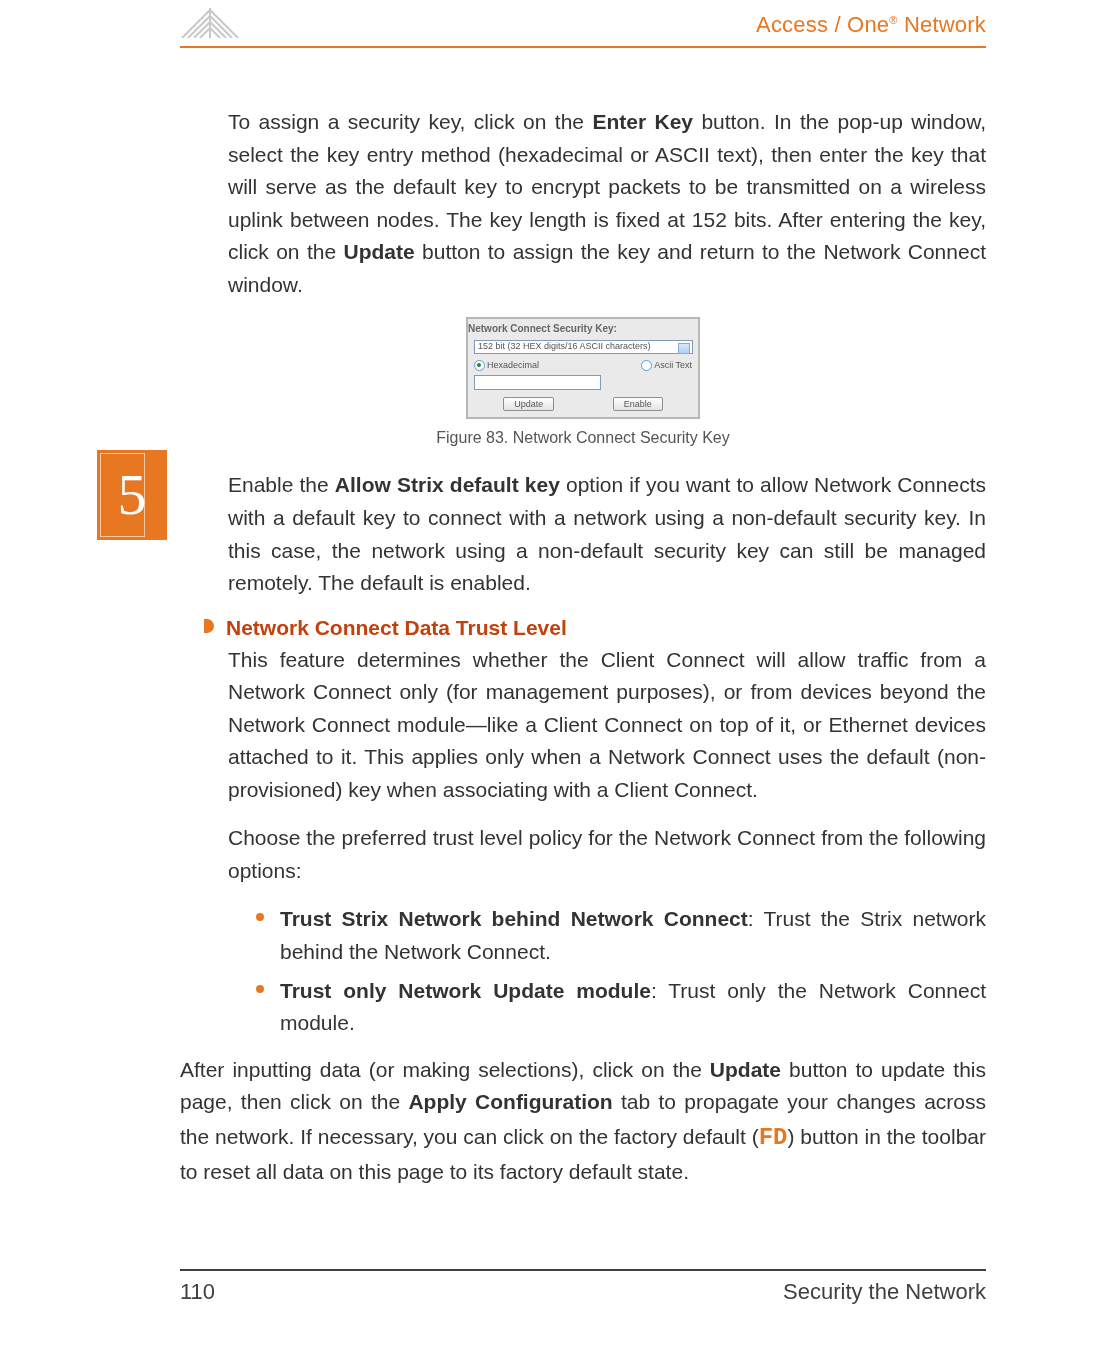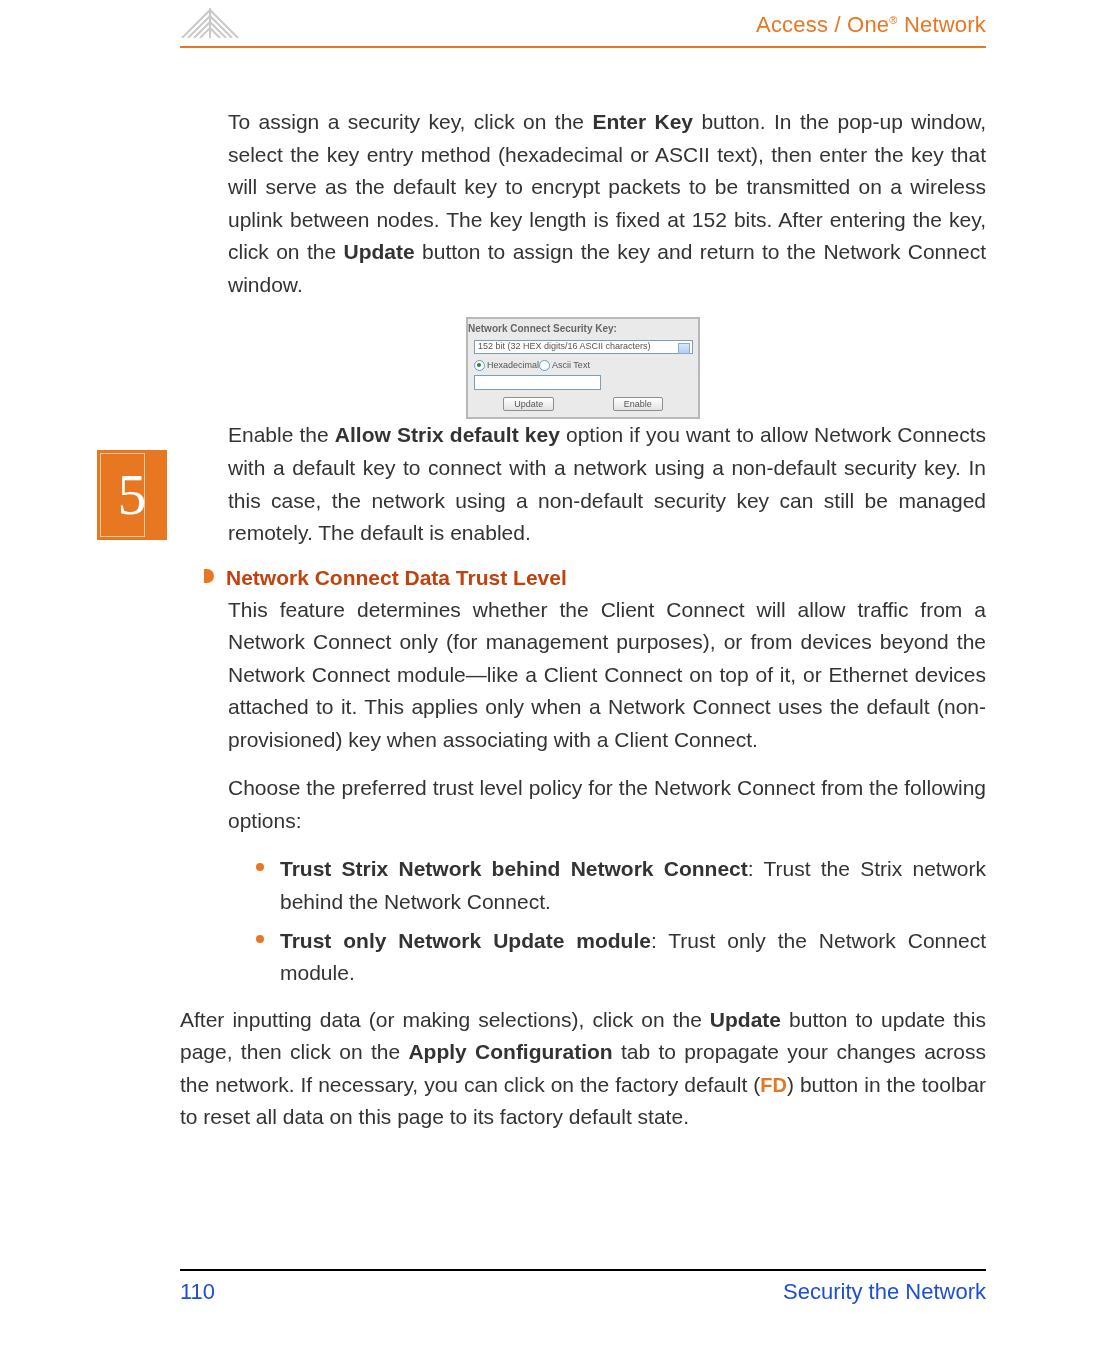--- a/index.html
+++ b/index.html
@@ -103,20 +103,21 @@
     position: absolute;
     right: 2px; top: 2px;
     width: 12px; height: 11px;
     background: linear-gradient(#d9e7fb,#b2cdf5);
     border: 1px solid #8aa9d6;
     box-sizing: border-box;
   }
   .dlg-radio-row {
     padding: 6px 0 2px 0;
     display: flex;
+    justify-content: space-between;
     font-size: 9px;
   }
   .radio-dot {
     display: inline-block;
     width: 9px; height: 9px;
     border: 1px solid #5b9bd5;
     border-radius: 50%;
     vertical-align: middle;
     margin-right: 2px;
     background: #fff;
@@ -183,24 +184,24 @@
     position: relative;
     margin-bottom: 6px;
     padding-left: 24px;
   }
   .opt-item .rb {
     position: absolute;
     left: 0;
     top: 10px;
   }
   .fd {
-    font-family: Liberation Sans, sans-serif;
+    font-family: Liberation Mono, monospace;
     font-weight: 700;
     color: #e87722;
-    font-size: 20px;
+    font-size: 24px;
   }
   
   .chapter-tab {
     position: absolute;
     left: 97px;
     top: 450px;
     width: 70px;
     height: 90px;
     background: #e87722;
     color: #fff;
@@ -219,26 +220,26 @@
     right: 22px;
     bottom: 3px;
     border: 1px solid rgba(255,255,255,0.6);
   }
   
   .footer-bar {
     position: absolute;
     bottom: 46px;
     left: 180px;
     right: 110px;
-    border-top: 2px solid #000000;
+    border-top: 2px solid #404040;
     padding-top: 8px;
     display: flex;
     justify-content: space-between;
     font-size: 22px;
-    color: #1d4ed8;
+    color: #404040;
     text-align: right;
   }
 </style>
 </head>
 <body>
 
 <div class="page">
 
   <div class="header-bar">
     <svg class="logo-icon" viewBox="0 0 60 34">
@@ -273,20 +274,21 @@
             <span><span class="radio-dot"></span><span>Ascii Text</span></span>
           </div>
           <div class="dlg-textfield"></div>
           <div class="dlg-btn-row">
             <div class="dlg-btn">Update</div>
             <div class="dlg-btn">Enable</div>
           </div>
         </div>
       </div>
     </div>
+    <div class="figure-caption">Figure 83. Network Connect Security Key</div>
 
     <p class="para indent1">
       <span>Enable the </span><span class="bold">Allow Strix default key</span><span> option if you want to allow Network Connects with a default key to connect with a network using a non-default security key. In this case, the network using a non-default security key can still be managed remotely. The default is enabled.</span>
     </p>
 
     <div class="heading-line">
       <span class="ob"></span><span class="bold">Network Connect Data Trust Level</span>
     </div>
 
     <p class="para indent1" style="margin-top:4px;">This feature determines whether the Client Connect will allow traffic from a Network Connect only (for management purposes), or from devices beyond the Network Connect module—like a Client Connect on top of it, or Ethernet devices attached to it. This applies only when a Network Connect uses the default (non-provisioned) key when associating with a Client Connect.</p>

